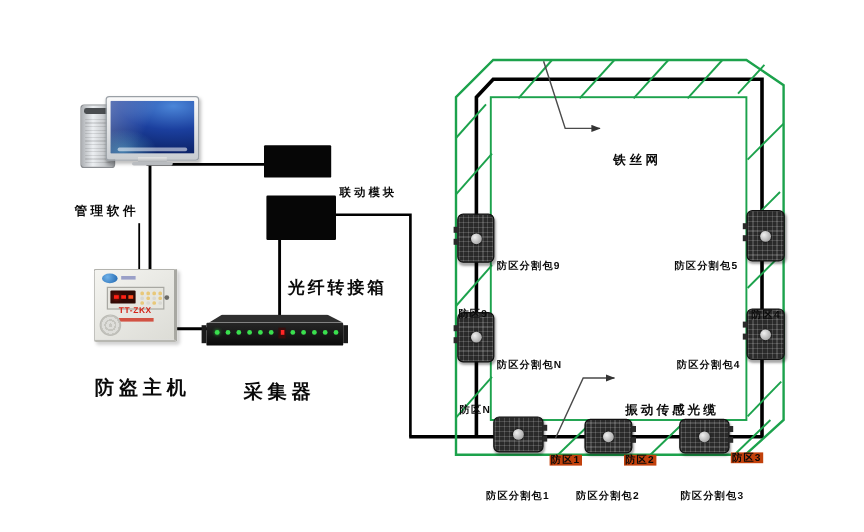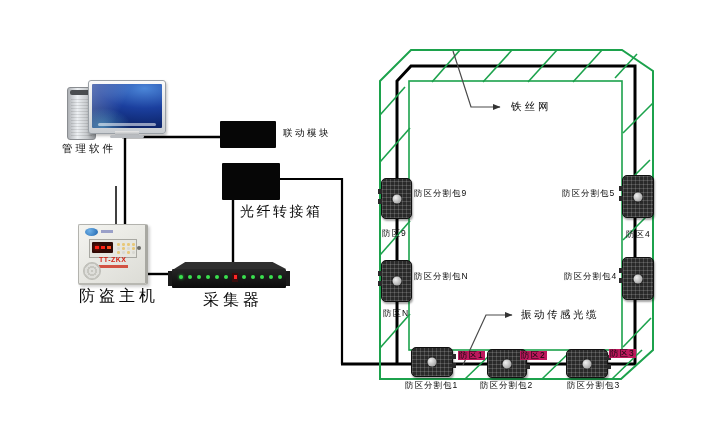--- a/index.html
+++ b/index.html
@@ -3,26 +3,26 @@
 <meta charset="utf-8">
 <style>
   html,body{margin:0;padding:0;background:#fff;}
   .canvas{position:relative;width:720px;height:443px;background:#fff;overflow:hidden;
           font-family:"Liberation Sans","DejaVu Sans",sans-serif;}
   svg.wires{position:absolute;left:0;top:0;width:720px;height:443px;}
   .blk{stroke:#000;fill:none;}
   .grn{stroke:var(--fence-green,#1ca24c);fill:none;}
   .ldr{stroke:var(--leader-gray,#4a4a4a);fill:none;}
 
-  .lbl{position:absolute;color:#0a0a0a;font-weight:normal;white-space:nowrap;line-height:1.1;}
+  .lbl{position:absolute;color:#0a0a0a;font-weight:bold;white-space:nowrap;line-height:1.1;margin-top:28px;}
   .s9{font-size:8.5px;letter-spacing:1px;}
   .s10{font-size:10.5px;letter-spacing:3px;}
   .s11{font-size:16px;letter-spacing:4px;}
   .big{font-size:15px;letter-spacing:5px;}
-  .wbg{background:#be185d;padding:0 1px;}
+  .wbg{background:#c2410c;padding:0 1px;}
 
   
   .mod{position:absolute;background:#060606;border-radius:1px;}
   .mod-linkage{left:220px;top:121px;width:56px;height:27px;}
   .mod-fiber{left:222px;top:163px;width:58px;height:37px;}
 
   
   .tower{position:absolute;left:67px;top:87px;width:27px;height:51px;border:1px solid #8a8d91;border-radius:3px;
          background:linear-gradient(90deg,#aeb1b5,#eceff2 35%,#c7cacd 70%,#96999d);
          background-blend-mode:normal;}

